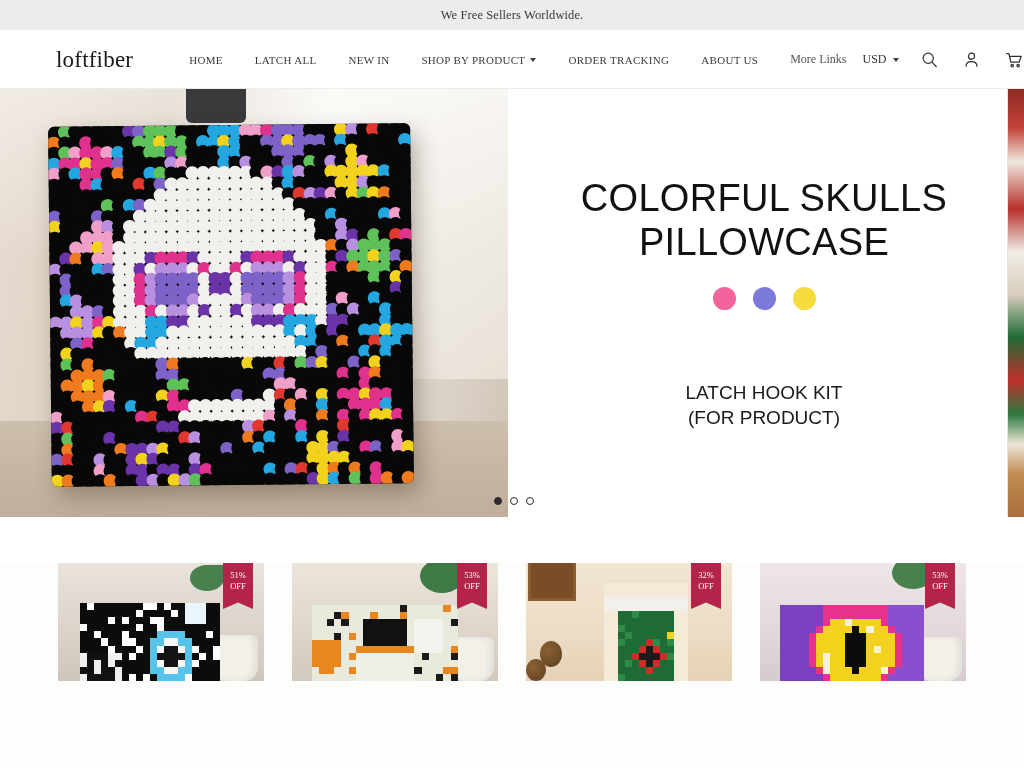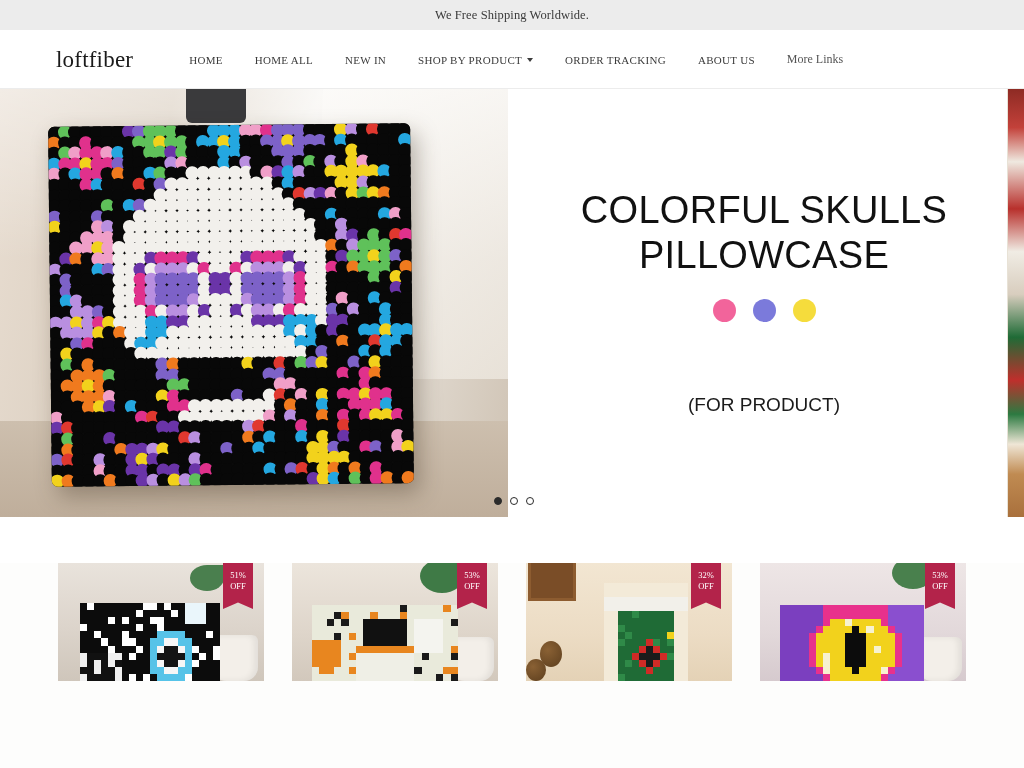--- a/index.html
+++ b/index.html
@@ -156,51 +156,76 @@
   }
   .box{
     position:absolute; background:#7a4d27;
     border:3px solid #8d5c30;
   }
 </style>
 </head>
 <body>
 
 <div class="announce">
-  <span>We Free Shipping Worldwide.</span>
+  <span>We Free Sellers Worldwide.</span>
 </div>
 
 <div class="header">
   <div class="logo">loftfiber</div>
 
   <div class="nav">
     <a href="#">
         <span>HOME</span>
       </a>
     <a href="#">
-        <span>HOME ALL</span>
+        <span>LATCH ALL</span>
       </a>
     <a href="#">
         <span>NEW IN</span>
       </a>
     <a href="#">
       <span>SHOP BY PRODUCT</span>
       <span class="caret"></span>
     </a>
     <a href="#">
         <span>ORDER TRACKING</span>
       </a>
     <a href="#">
         <span>ABOUT US</span>
       </a>
     <a href="#" class="mixed">
         <span>More Links</span>
       </a>
   </div>
 
+  <div class="head-right">
+    <div class="cur">
+      <span>USD</span>
+      <span class="caret"></span>
+    </div>
+    <div class="icobtn">
+      <svg width="17" height="17" viewBox="0 0 20 20" fill="none" stroke="#2e2e2e" stroke-width="1.4">
+        <circle cx="8.5" cy="8.5" r="6"></circle>
+          <line x1="13" y1="13" x2="18" y2="18.5" stroke-linecap="round"></line>
+      </svg>
+    </div>
+    <div class="icobtn">
+      <svg width="17" height="17" viewBox="0 0 20 20" fill="none" stroke="#2e2e2e" stroke-width="1.4">
+        <circle cx="10" cy="6.2" r="3.6"></circle>
+          <path d="M3.6 18c0-3.6 2.9-5.6 6.4-5.6s6.4 2 6.4 5.6" stroke-linecap="round"></path>
+      </svg>
+    </div>
+    <div class="icobtn">
+      <svg width="18" height="18" viewBox="0 0 20 20" fill="none" stroke="#2e2e2e" stroke-width="1.4">
+        <path d="M2 3h2.3l2.2 9.4h9.1L18 6H5.2" stroke-linecap="round" stroke-linejoin="round"></path>
+        <circle cx="8" cy="16.3" r="1.3"></circle>
+          <circle cx="14.6" cy="16.3" r="1.3"></circle>
+      </svg>
+    </div>
+  </div>
 </div>
 
 <div class="hero">
 
   <div class="hero-img">
     <div class="room-wall"></div>
     <div class="room-window"></div>
     <div class="room-pot"></div>
     <div class="room-floor"></div>
     <div class="pillow">
@@ -1369,20 +1394,21 @@
     <div class="hero-title">
       <div>COLORFUL SKULLS</div>
       <div>PILLOWCASE</div>
     </div>
     <div class="swatches">
       <span class="sw" id="sw0" style="background: rgb(242, 100, 155);"></span>
       <span class="sw" id="sw1" style="background: rgb(123, 122, 219);"></span>
       <span class="sw" id="sw2" style="background: rgb(245, 220, 60);"></span>
     </div>
     <div class="hero-sub">
+      <div>LATCH HOOK KIT</div>
       <div>(FOR PRODUCT)</div>
     </div>
   </div>
 
   <div class="hero-next">
     <div class="strip"></div>
   </div>
 
   <div class="dots">
     <span class="dot on"></span>

